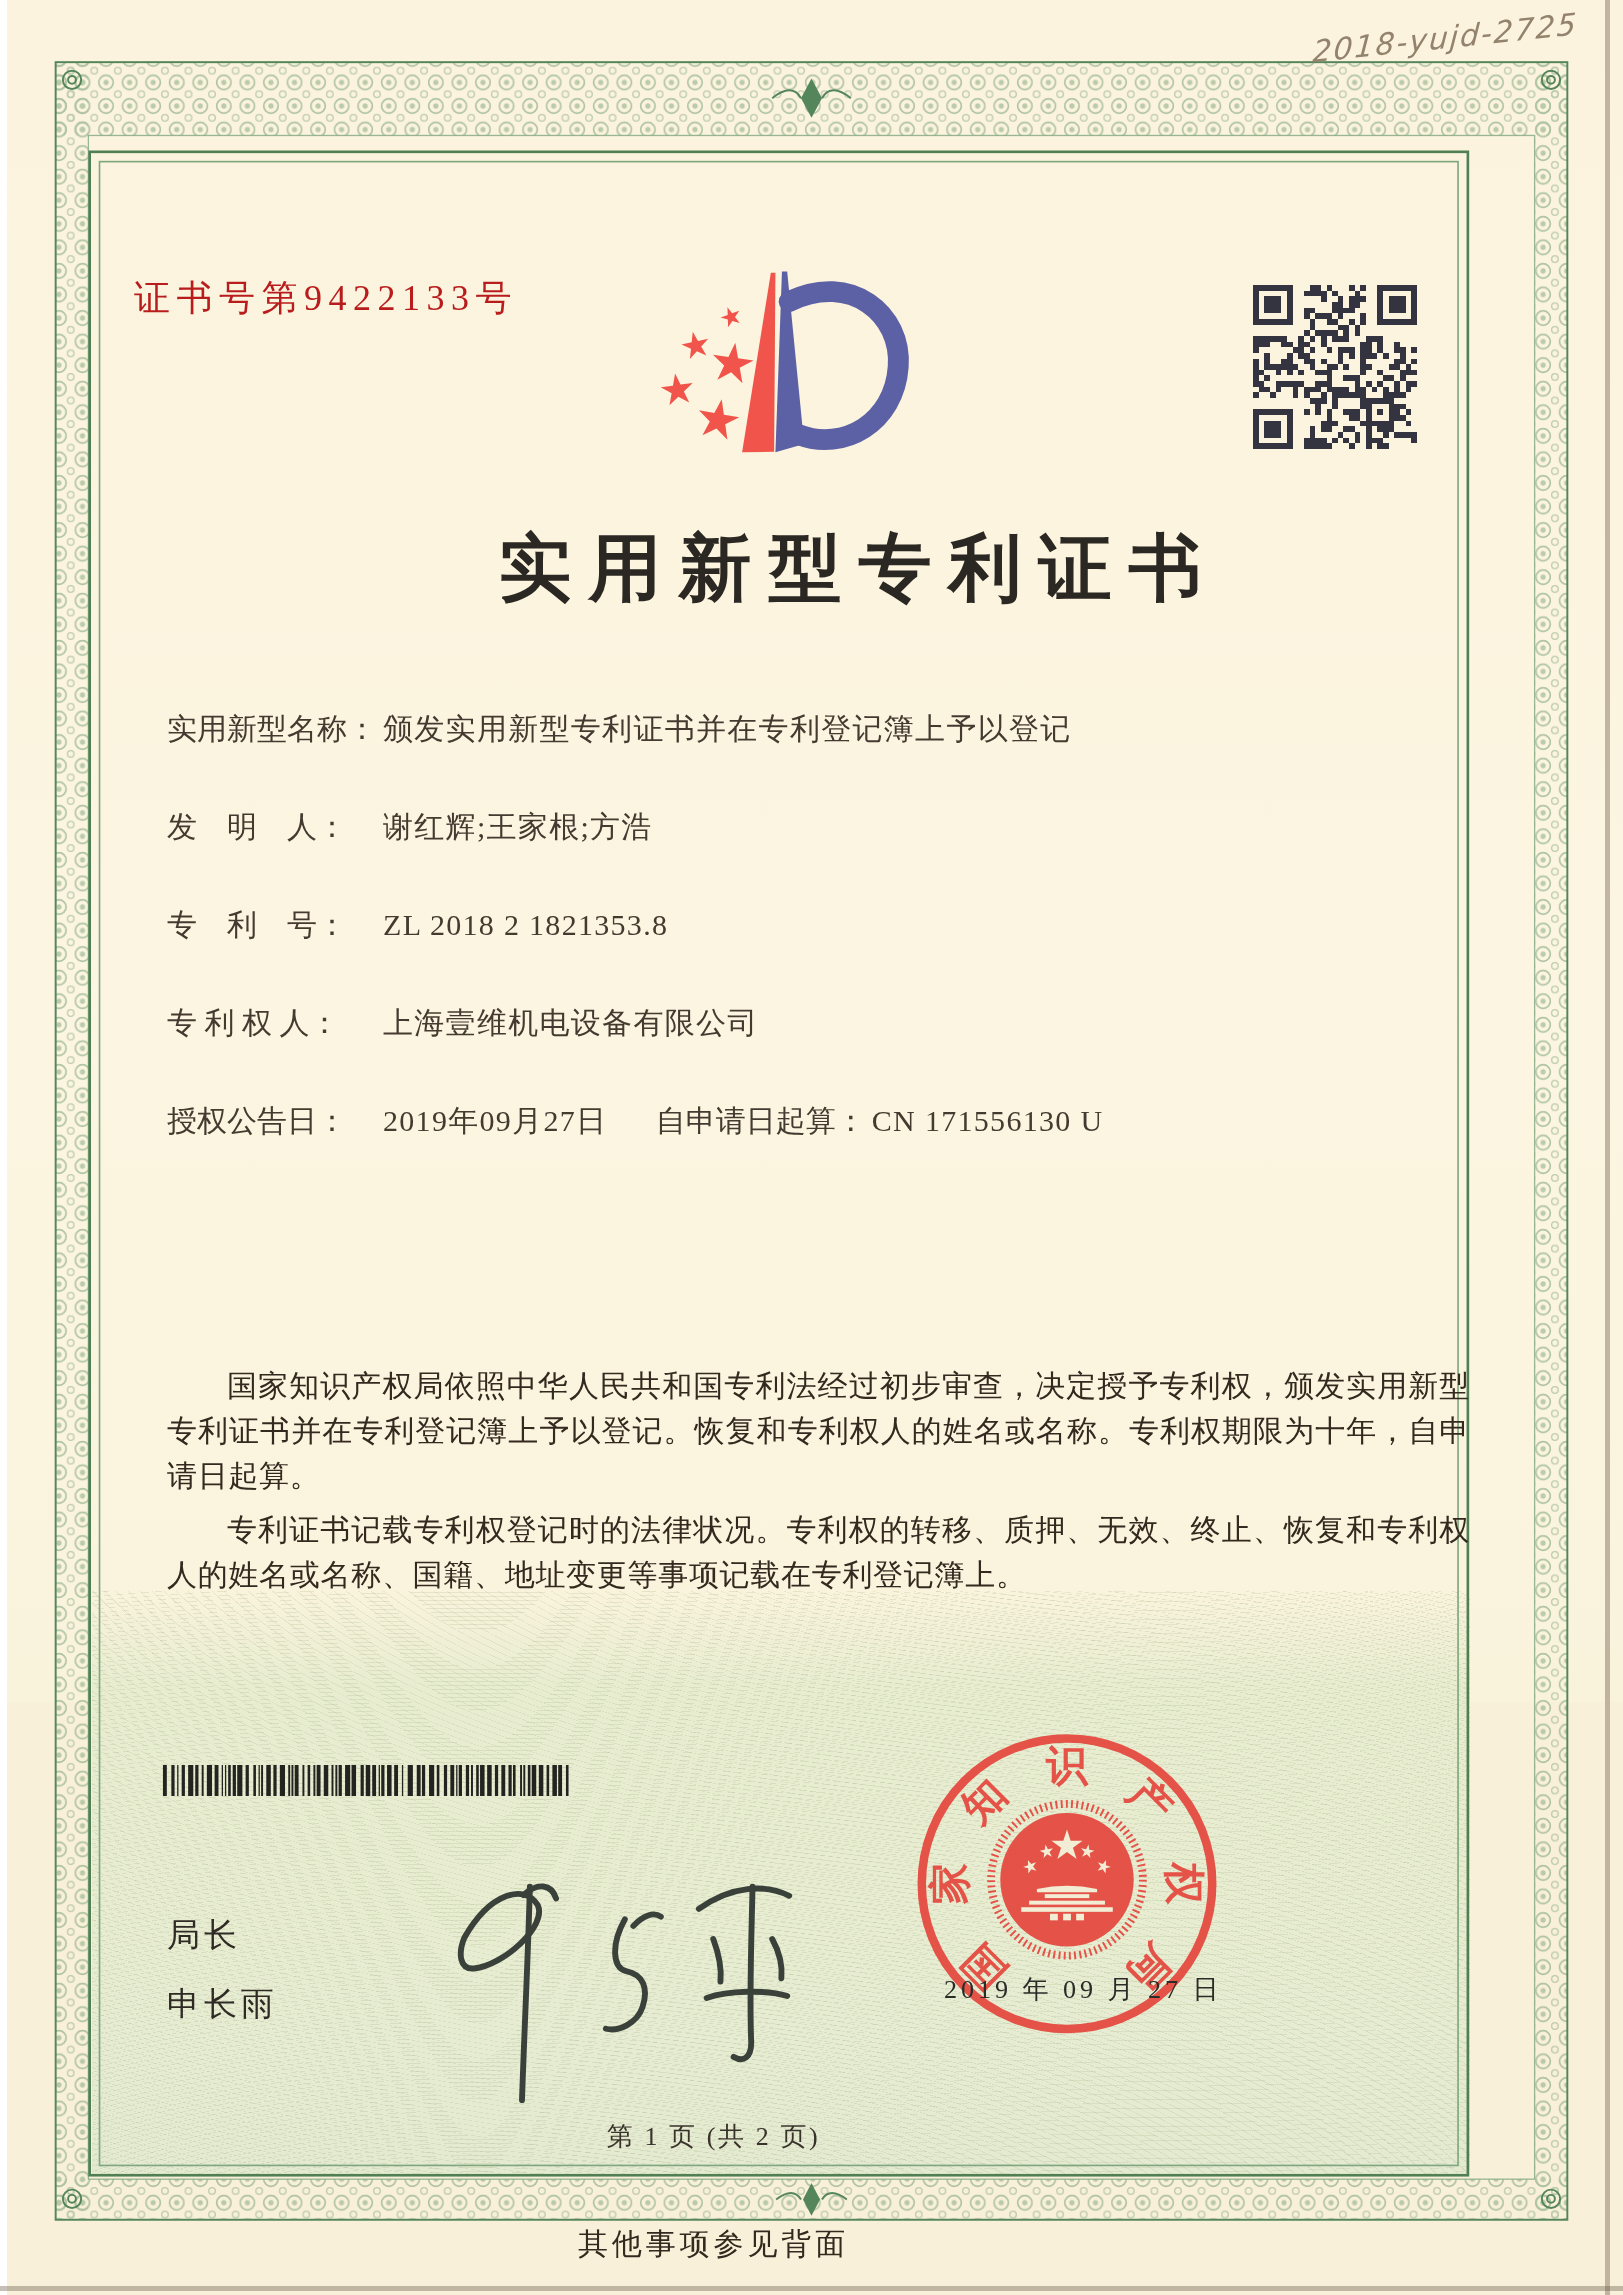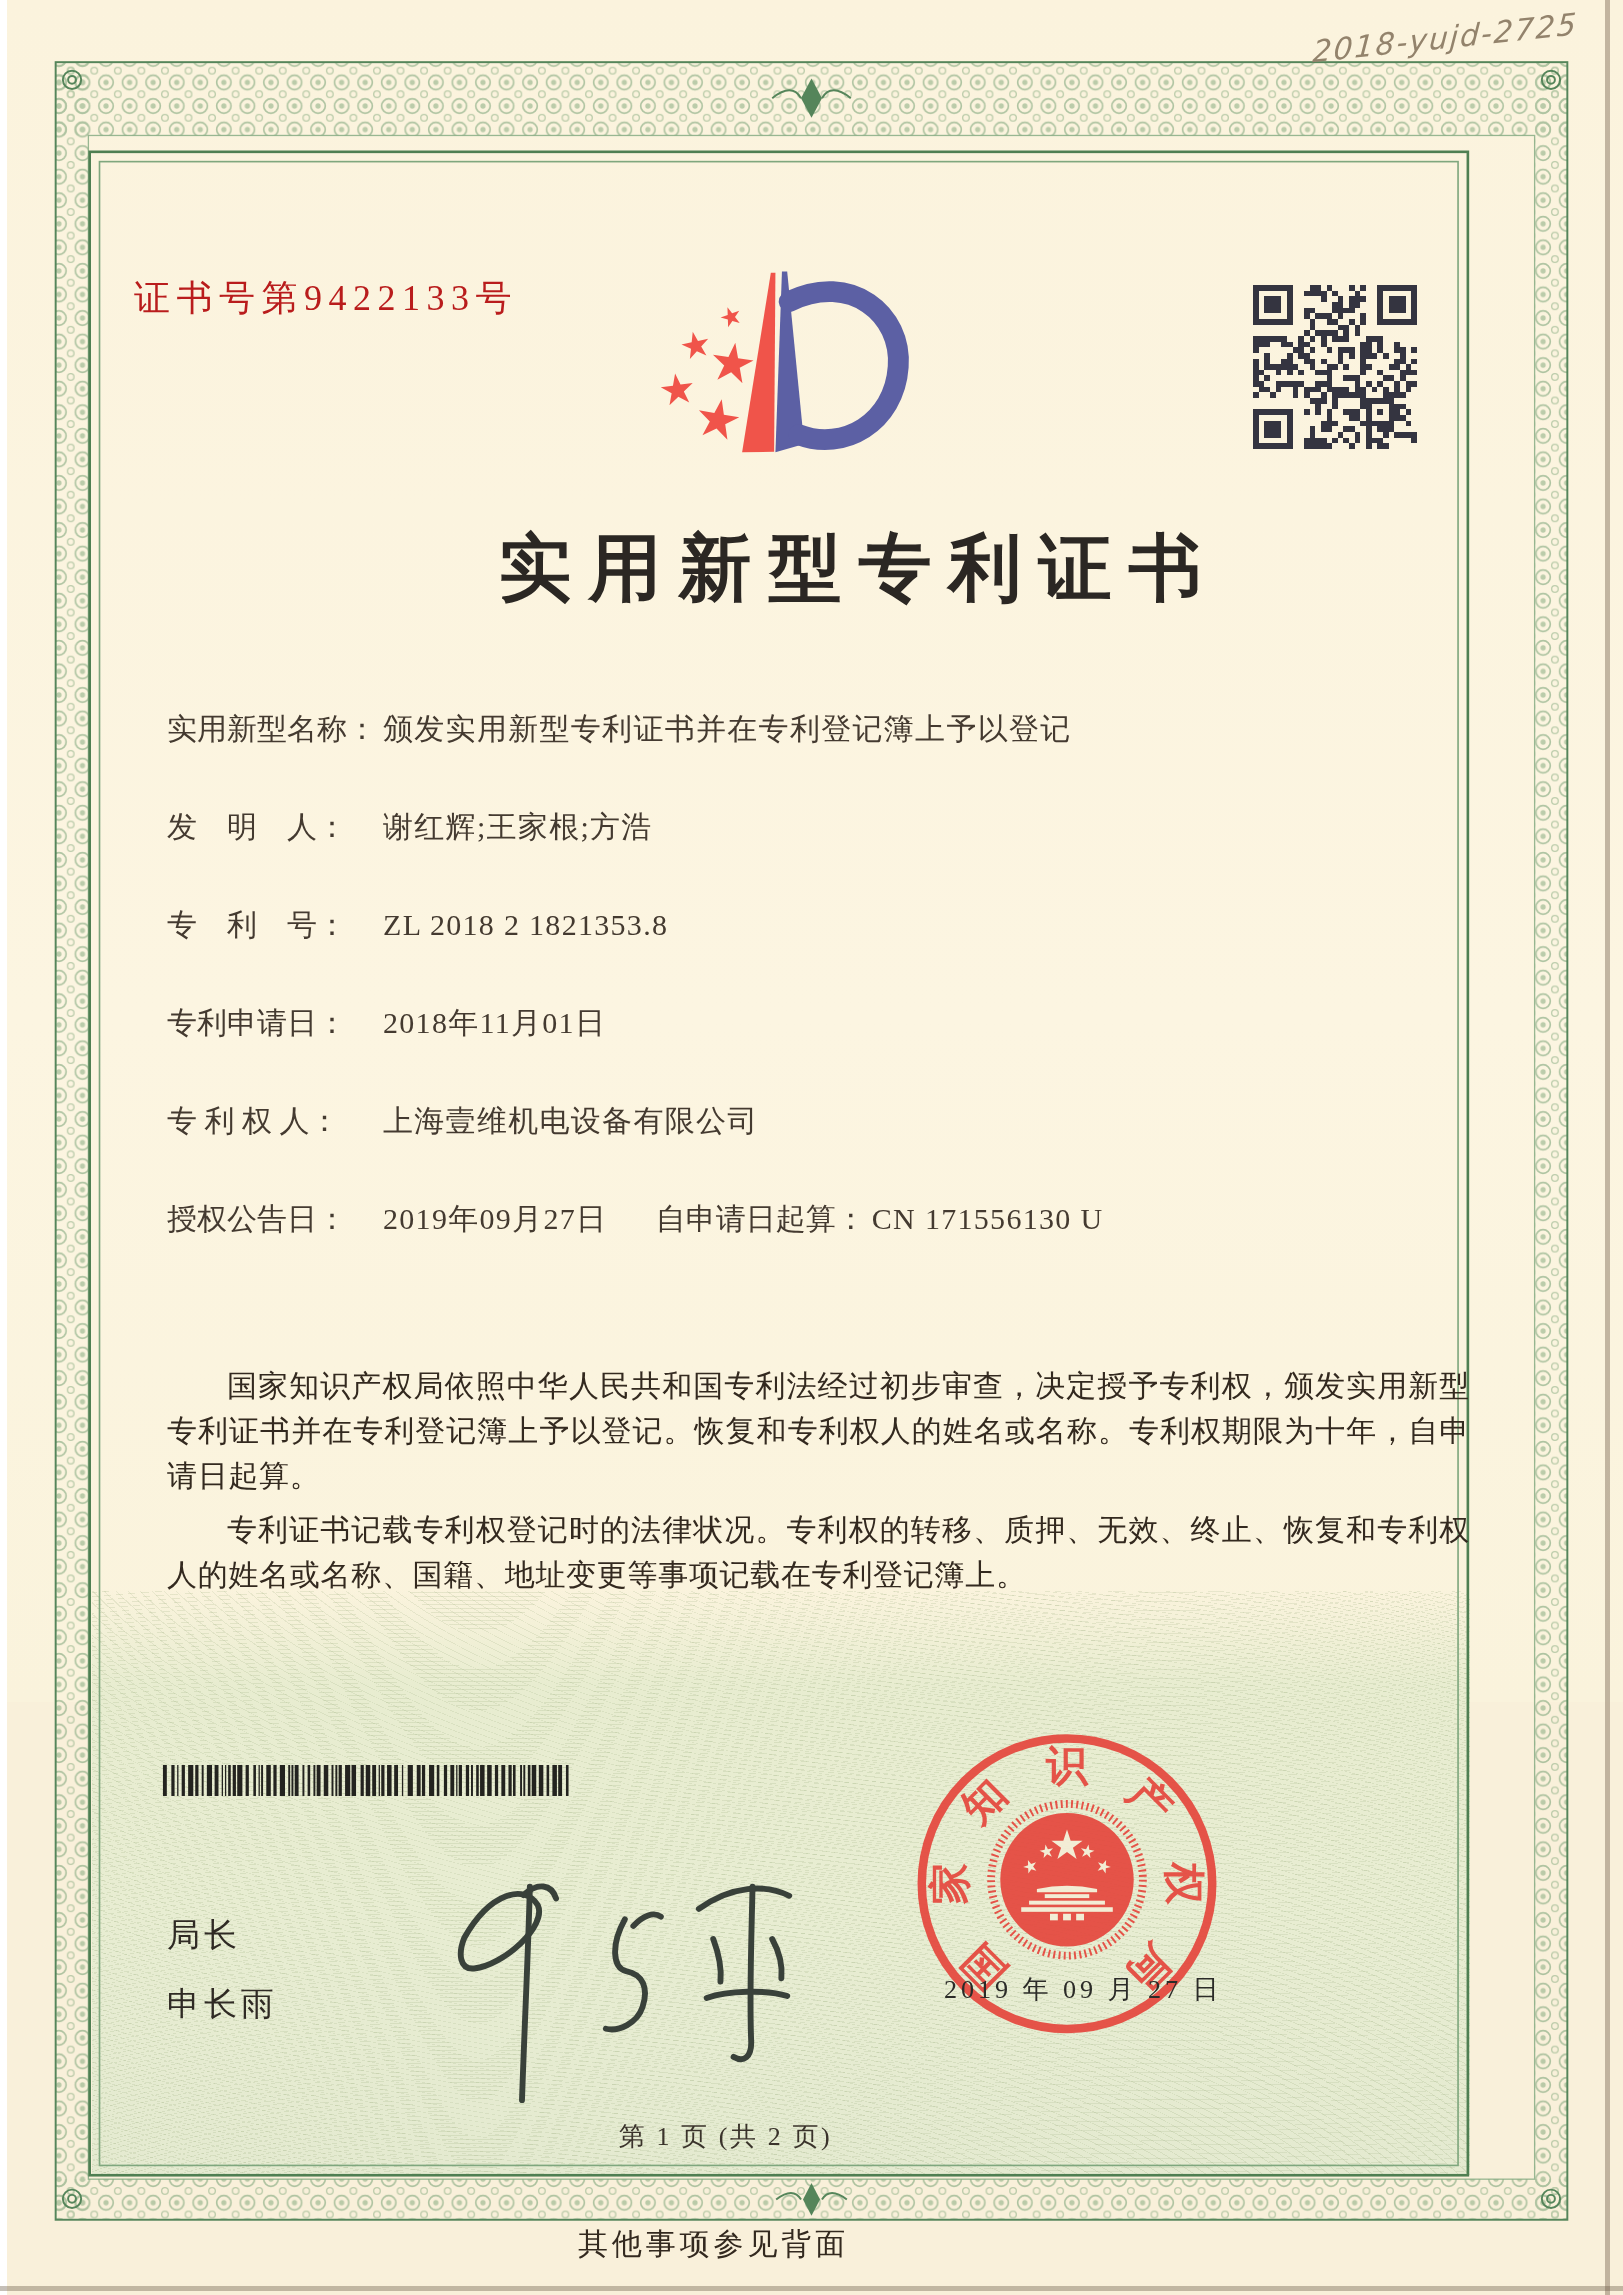--- a/index.html
+++ b/index.html
@@ -35,21 +35,21 @@
   .frow{height:98px;line-height:34px;white-space:nowrap;}
   .flabel{display:inline-block;min-width:216px;}
   .fvalue{letter-spacing:1.3px;}
   .fpair2{margin-left:41px;}
 
   .paras{left:167px;top:1363px;width:1303px;font-size:30px;line-height:45px;
     text-align:justify;color:#33291f;}
   .paras p{margin:0 0 8.5px 0;text-indent:60px;letter-spacing:0.7px;}
 
   .sig-label{left:167px;font-size:33px;color:#2f2a24;letter-spacing:3.9px;}
-  .footer-page{left:12px;top:2119px;width:1427px;text-align:center;font-size:26px;color:#3a332b;letter-spacing:2.6px;}
+  .footer-page{left:0;top:2119px;width:1427px;text-align:center;font-size:26px;color:#3a332b;letter-spacing:2.6px;}
   .bottom-note{left:0;top:2224px;width:1427px;text-align:center;font-size:30px;color:#33291f;letter-spacing:3.9px;}
 </style>
 </head>
 <body>
 
 <div class="abs paper-top"></div>
 <div class="abs guilloche"></div>
 
 <svg class="abs border-svg" width="1623" height="2295" viewBox="0 0 2480 3507">
   <defs>
@@ -415,23 +415,20 @@
   <div class="frow">
     <span class="flabel">实用新型名称：</span><span class="fvalue">颁发实用新型专利证书并在专利登记簿上予以登记</span>
   </div>
   <div class="frow">
     <span class="flabel">发　明　人：</span><span class="fvalue">谢红辉;王家根;方浩</span>
   </div>
   <div class="frow">
     <span class="flabel">专　利　号：</span><span class="fvalue">ZL 2018 2 1821353.8</span>
   </div>
   <div class="frow">
-    <span class="flabel">专利申请日：</span><span class="fvalue">2018年11月01日</span>
-  </div>
-  <div class="frow">
     <span class="flabel">专 利 权 人：</span><span class="fvalue">上海壹维机电设备有限公司</span>
   </div>
   <div class="frow">
     <span><span class="flabel">授权公告日：</span><span class="fvalue">2019年09月27日</span></span>
     <span class="fpair2"><span class="flabel">自申请日起算：</span><span class="fvalue">CN 171556130 U</span></span>
   </div>
 </div>
 
 <div class="abs paras">
   <p>国家知识产权局依照中华人民共和国专利法经过初步审查，决定授予专利权，颁发实用新型专利证书并在专利登记簿上予以登记。恢复和专利权人的姓名或名称。专利权期限为十年，自申请日起算。</p>

